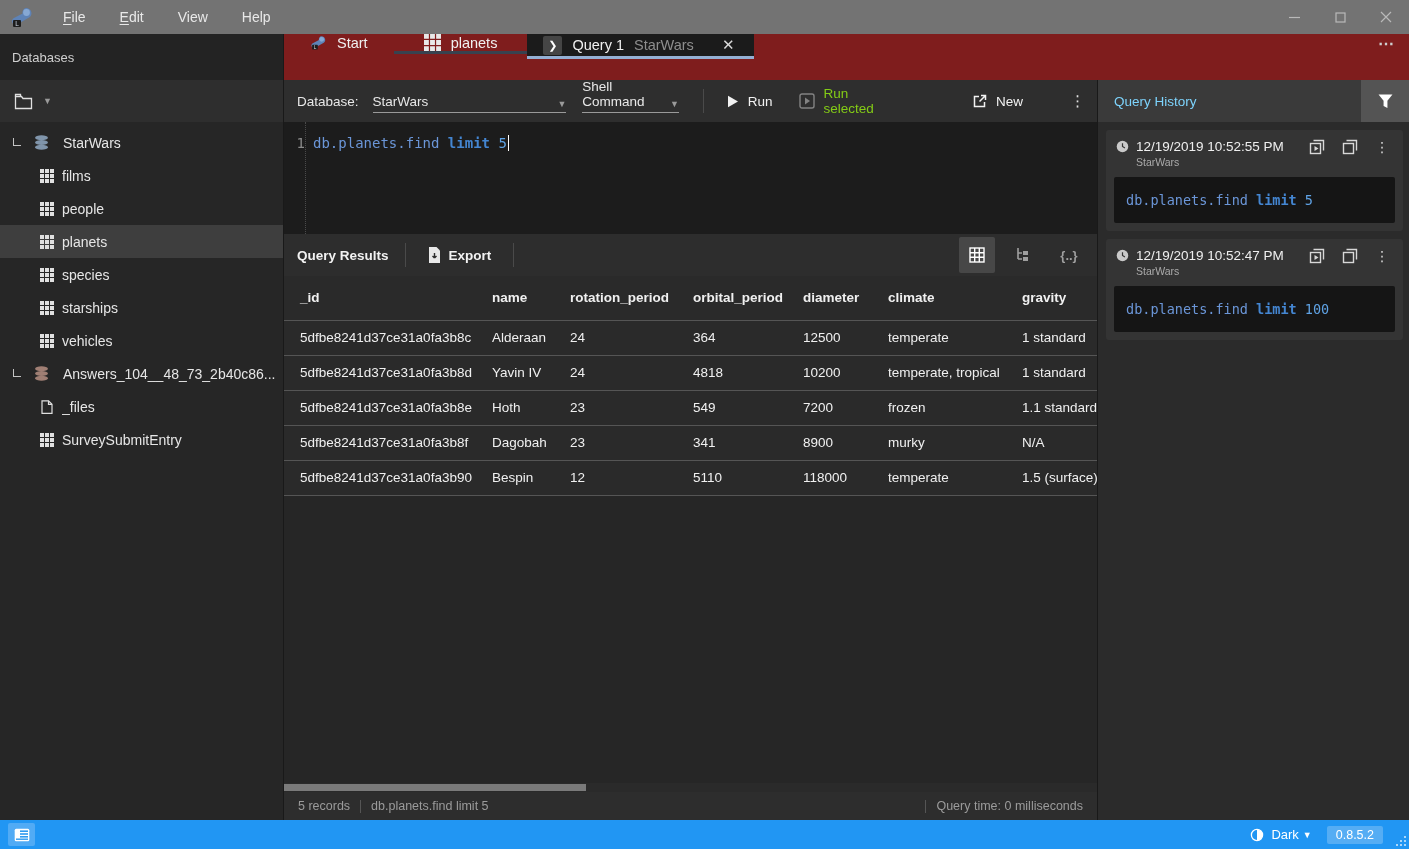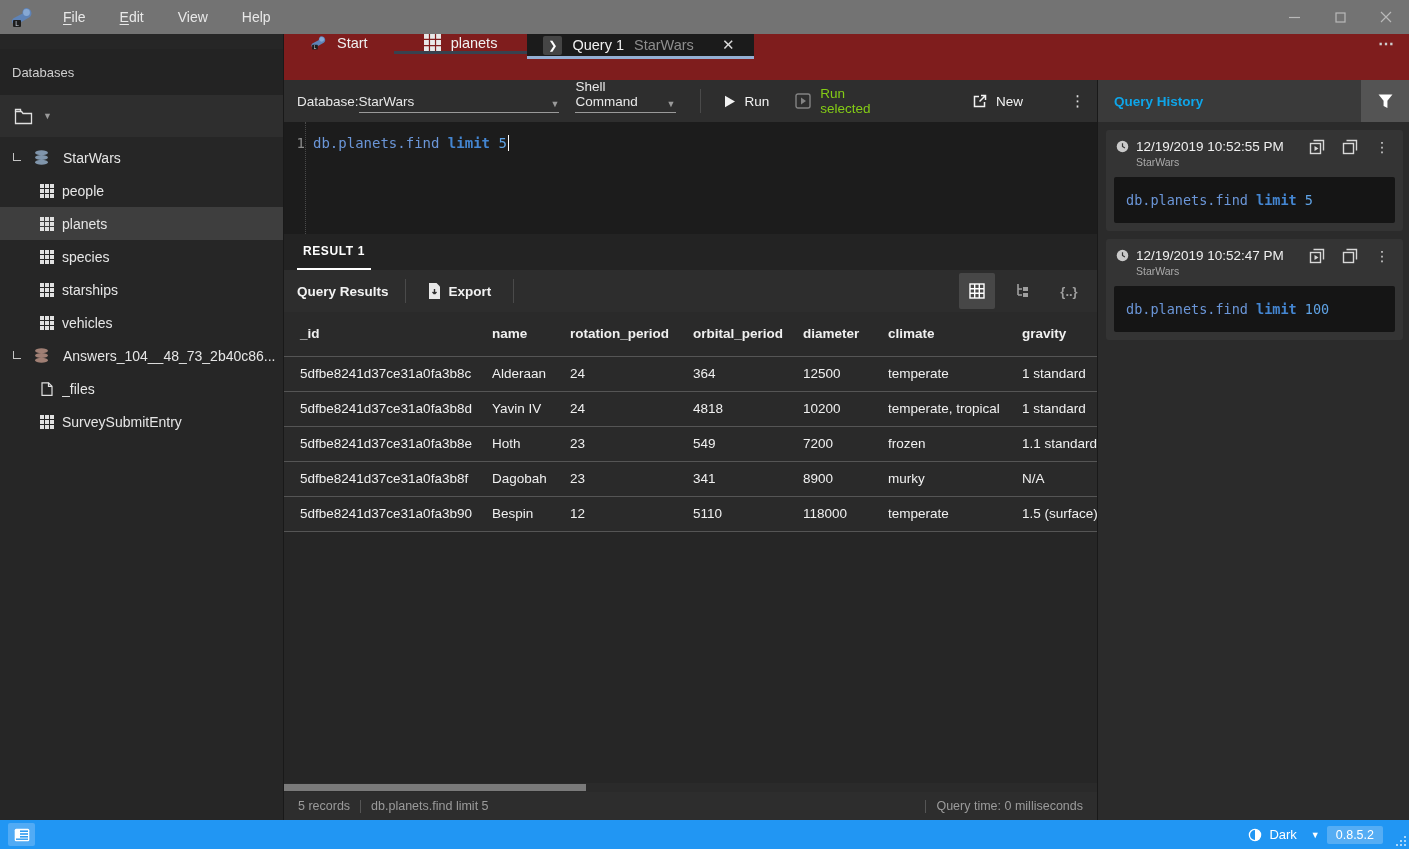--- a/index.html
+++ b/index.html
@@ -15,21 +15,21 @@
   .title-text { position:absolute; left:0; right:0; text-align:center; font-size:13.5px; color:#ededed; pointer-events:none; }
   .win-controls { margin-left:auto; display:flex; align-items:center; height:34px; }
   .win-btn { width:46px; height:34px; display:flex; align-items:center; justify-content:center; color:#b9b9b9; font-size:14px; }
 
   
   .app-body { height:786px; display:flex; flex:none; }
 
   
   .sidebar { width:284px; background:#262626; display:flex; flex-direction:column; border-right:1px solid #191919; }
   .sidebar-header { height:46px; background:#232323; display:flex; align-items:center; padding-left:12px;
-    color:#cfcfcf; font-size:13px;margin-top:15px; }
+    color:#cfcfcf; font-size:13px; }
   .sidebar-toolbar { height:42px; background:#2e2e2e; display:flex; align-items:center; padding-left:14px; gap:10px; }
   .sidebar-toolbar .caret { color:#9a9a9a; font-size:9px; }
   .tree { padding-top:4px; }
   .tree-row { height:33px; display:flex; align-items:center; color:#e6e6e6; font-size:14px; cursor:default; }
   .tree-row.selected { background:#3e3e3e; }
   .expander { width:8px; height:8px; border-left:1.5px solid #c4c4c4; border-bottom:1.5px solid #c4c4c4; margin:0 13px 2px 13px; flex:none; }
   .db-ico { width:15px; height:15px; margin-right:14px; flex:none; }
   .db-blue { color:#8095ab; }
   .db-brown { color:#a07f74; }
   .child-ico { width:14px; height:14px; margin:0 8px 0 40px; flex:none; color:#e0e0e0; }
@@ -47,21 +47,21 @@
   .tab-sub { color:#8e8e8e; }
   .tab-close { color:#d9d9d9; font-size:15px; margin-left:14px; padding:2px 4px; }
   .qtab-badge { width:19px; height:19px; background:#454545; border-radius:2px; display:flex; align-items:center; justify-content:center; color:#fff; font-size:11px; }
   .strip-overflow { margin-left:auto; color:#cfcfcf; font-size:16px; letter-spacing:1px; display:flex; align-items:center; padding:0 14px; font-weight:bold; }
 
   .content-lower { display:flex; height:740px; flex:none; }
   .main { width:813px; display:flex; flex-direction:column; flex:none; }
 
   
   .query-toolbar { height:42px; background:#2e2e2e; display:flex; align-items:center; padding-left:13px; flex:none; color:#e8e8e8; font-size:13.5px; }
-  .db-label { }
+  .db-label { margin-right:14px; }
   .select { display:flex; align-items:flex-end; justify-content:space-between; border-bottom:1px solid #9a9a9a; padding-bottom:3px; height:24px; }
   .select-db { width:225px; margin-right:16px; }
   .select-mode { width:112px; margin-right:14px; }
   .select .caret { color:#9a9a9a; font-size:9px; }
   .vsep { width:1px; height:24px; background:#4a4a4a; margin:0 10px; flex:none; }
   .tool-btn { display:flex; align-items:center; gap:9px; padding:0 13px; height:42px; color:#f2f2f2; cursor:default; }
   .tool-btn.disabled { color:#84cc16; }
   .tool-btn svg { flex:none; }
   .kebab { margin-left:22px; color:#e0e0e0; font-size:15px; padding:0 12px; letter-spacing:0; }
 
@@ -101,39 +101,39 @@
 
   
   .hscroll { height:9px; background:#2a2a2a; position:relative; flex:none; }
   .hscroll .thumb { position:absolute; left:0; top:1px; height:7px; width:302px; background:#7a7a7a; }
   .statusbar { height:28px; background:#2d2d2d; display:flex; align-items:center; color:#9b9b9b; font-size:12.5px; padding:0 14px; flex:none; }
   .statusbar .ssep { width:1px; height:13px; background:#555; margin:0 10px; }
   .status-right { margin-left:auto; display:flex; align-items:center; }
 
   
   .history { flex:1; background:#2b2b2b; border-left:1px solid #191919; display:flex; flex-direction:column; }
-  .history-header { height:42px; background:#3a3a3a; display:flex; align-items:center; padding-left:16px; color:#0ea5e9; font-size:13.5px; flex:none;font-weight:bold; }
+  .history-header { height:42px; background:#3a3a3a; display:flex; align-items:center; padding-left:16px; color:#7dd3fc; font-size:13.5px; flex:none; }
   .filter-btn { margin-left:auto; width:48px; height:42px; background:#545454; display:flex; align-items:center; justify-content:center; color:#fff; }
   .hcard { background:#343434; border-radius:3px; margin:8px 6px 0 8px; padding-bottom:8px; }
   .hcard-top { display:flex; align-items:flex-start; padding:9px 10px 0 10px; }
   .hc-clock { color:#c9c9c9; margin-right:7px; margin-top:1px; flex:none; }
   .hc-time { color:#efefef; font-size:13.5px; line-height:15px; }
   .hc-db { color:#ababab; font-size:10.5px; margin-top:2px; }
   .hc-icons { margin-left:auto; display:flex; align-items:center; gap:17px; color:#d8d8d8; padding-right:4px; }
   .hc-kebab { font-size:14px; color:#d8d8d8; }
   .hc-code { margin:9px 8px 0 8px; background:#151515; border-radius:2px; padding:15px 12px;
     font-family:"DejaVu Sans Mono", monospace; font-size:13.5px; white-space:pre; }
 
   
   .taskbar { height:29px; background:#2196f3; display:flex; align-items:center; color:#fff; flex:none; position:relative; }
   .tb-appbtn { width:27px; height:23px; background:#51abf5; border-radius:2px; margin-left:8px; display:flex; align-items:center; justify-content:center; }
   .tb-right { margin-left:auto; display:flex; align-items:center; gap:7px; padding-right:26px; }
-  .tb-theme-label { font-size:13px; display:flex; align-items:center; gap:14px; }
+  .tb-theme-label { font-size:13px; display:flex; align-items:center; gap:4px; }
   .tb-caret { font-size:9px; }
-  .tb-version { background:#55adf4; padding:2px 9px; border-radius:2px; font-size:12.5px; }
+  .tb-version { background:#55adf4; padding:2px 9px; border-radius:2px; font-size:12.5px; margin-left:8px; }
   .tb-grip { position:absolute; right:2px; bottom:2px; color:#d9ecfc; }
 </style>
 </head>
 <body>
 
 <div class="window">
 
   <div class="titlebar">
     <svg class="app-logo" viewBox="0 0 24 24">
       <path d="M16 3c3 0 5.5 2.4 5.5 5.3 0 2.2-1.4 4-3.3 4.8L7 19.5c-1.8.8-3.9 0-4.7-1.7-.8-1.8 0-3.9 1.7-4.7l8.6-4.6C12 7 13.6 3 16 3z" fill="#5e83b7"></path>
@@ -194,20 +194,26 @@
             <ellipse cx="7" cy="7" rx="6" ry="2.3" fill="currentColor"></ellipse>
             <ellipse cx="7" cy="11.4" rx="6" ry="2.3" fill="currentColor"></ellipse>
           </svg>
           <span class="tree-label">StarWars</span>
         </div>
 
         <div class="tree-row">
           <svg class="child-ico" viewBox="0 0 14 14">
               <path fill="currentColor" d="M0 0h4v4H0zM5 0h4v4H5zM10 0h4v4h-4zM0 5h4v4H0zM5 5h4v4H5zM10 5h4v4h-4zM0 10h4v4H0zM5 10h4v4H5zM10 10h4v4h-4z"></path>
             </svg>
+          <span class="tree-label">films</span>
+        </div>
+        <div class="tree-row">
+          <svg class="child-ico" viewBox="0 0 14 14">
+              <path fill="currentColor" d="M0 0h4v4H0zM5 0h4v4H5zM10 0h4v4h-4zM0 5h4v4H0zM5 5h4v4H5zM10 5h4v4h-4zM0 10h4v4H0zM5 10h4v4H5zM10 10h4v4h-4z"></path>
+            </svg>
           <span class="tree-label">people</span>
         </div>
         <div class="tree-row selected">
           <svg class="child-ico" viewBox="0 0 14 14">
               <path fill="currentColor" d="M0 0h4v4H0zM5 0h4v4H5zM10 0h4v4h-4zM0 5h4v4H0zM5 5h4v4H5zM10 5h4v4h-4zM0 10h4v4H0zM5 10h4v4H5zM10 10h4v4h-4z"></path>
             </svg>
           <span class="tree-label">planets</span>
         </div>
         <div class="tree-row">
           <svg class="child-ico" viewBox="0 0 14 14">
@@ -316,23 +322,20 @@
               <span>New</span>
             </div>
             <div class="kebab">⋮</div>
           </div>
 
           <div class="editor">
             <div class="gutter">1</div>
             <div class="code-area"><span class="tok-plain">db.planets.find </span><span class="tok-keyword">limit</span><span class="tok-number"> 5</span><span class="cursor"></span></div>
           </div>
 
-          <div class="result-tabbar">
-            <div class="result-tab">RESULT 1</div>
-          </div>
 
           <div class="qr-toolbar">
             <span class="qr-title">Query Results</span>
             <div class="vsep" style="margin:0 16px"></div>
             <div class="export-btn">
               <svg width="13" height="16" viewBox="0 0 13 16">
                 <path d="M1 0h7.5L12 3.5V16H1z" fill="#e8e8e8"></path>
                 <path d="M6.5 6v5M6.5 11l-2-2M6.5 11l2-2" stroke="#2d2d2d" stroke-width="1.4" fill="none"></path>
               </svg>
               <span>Export</span>

